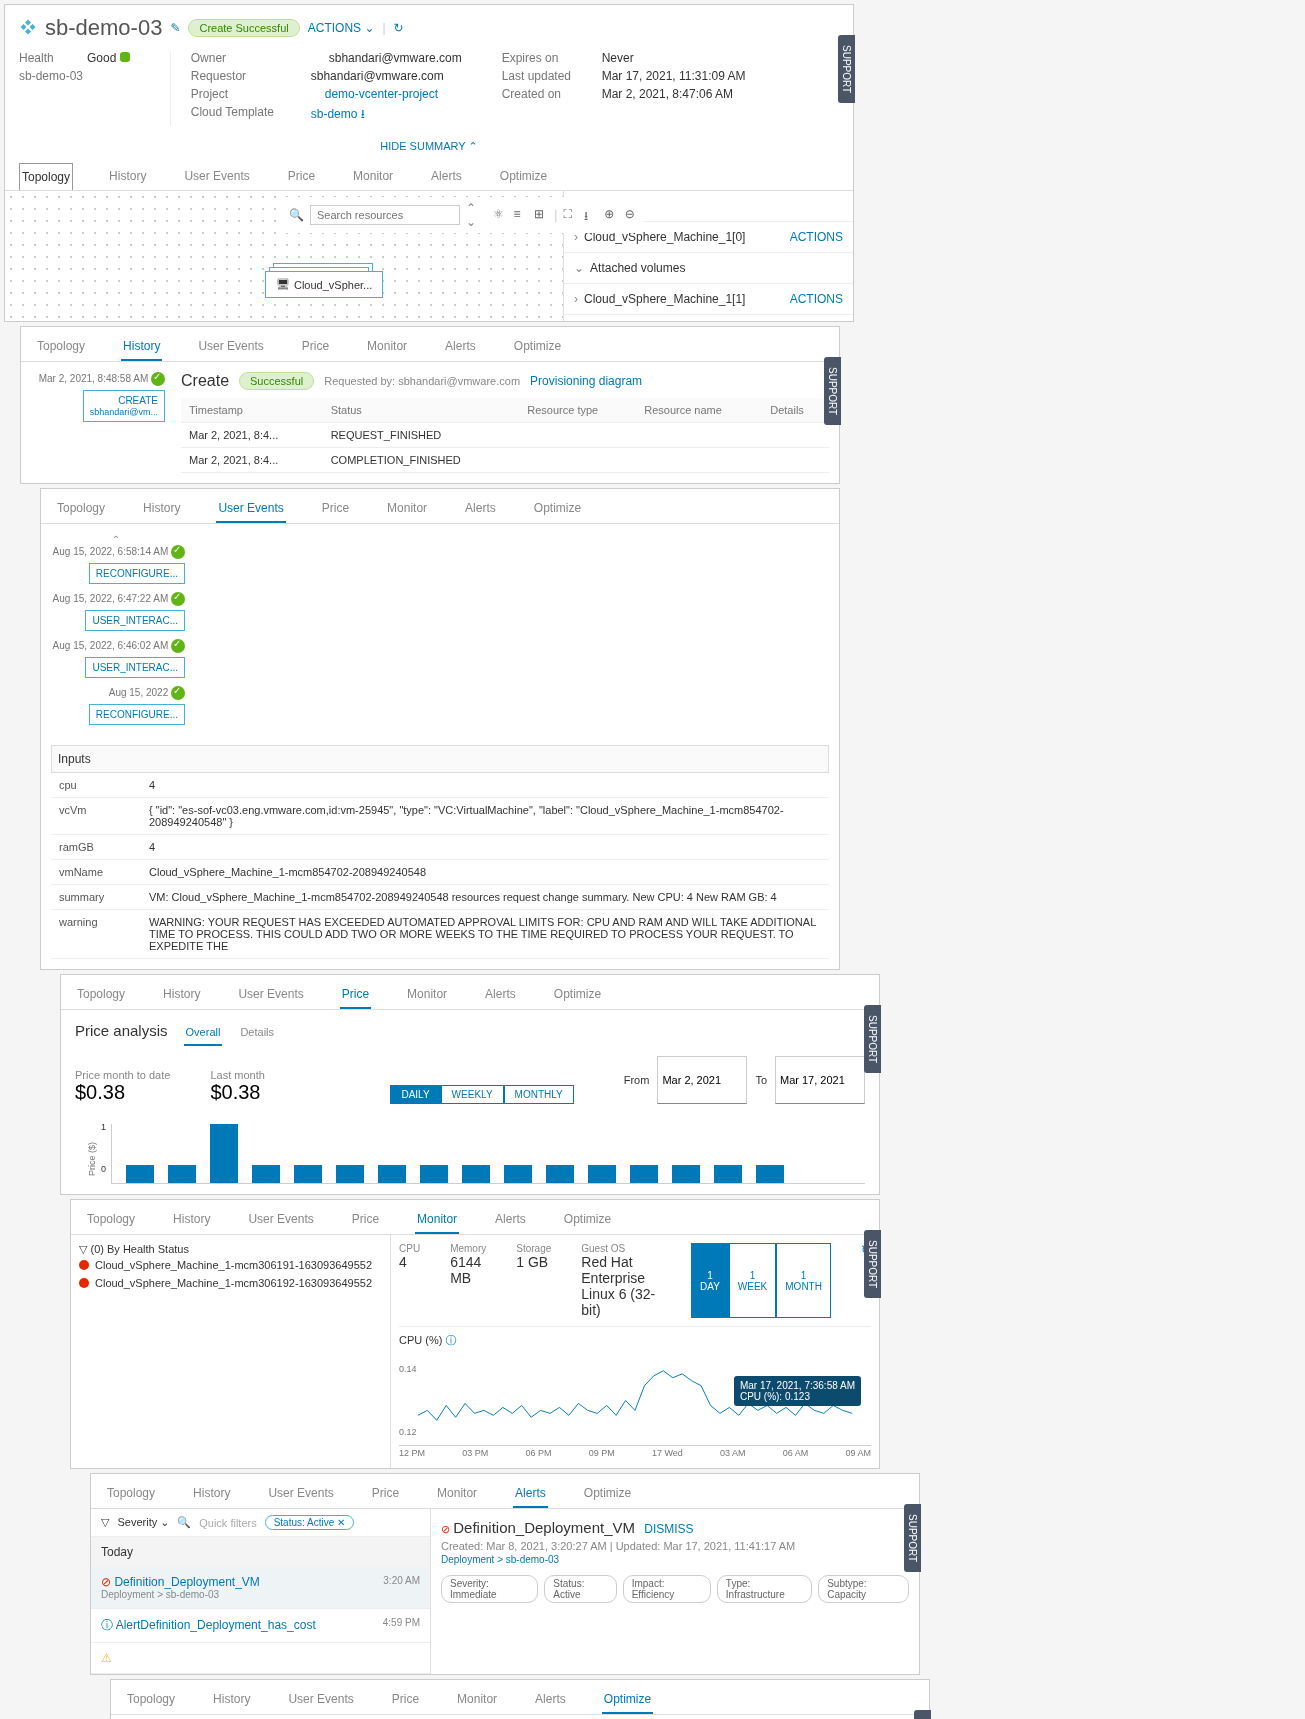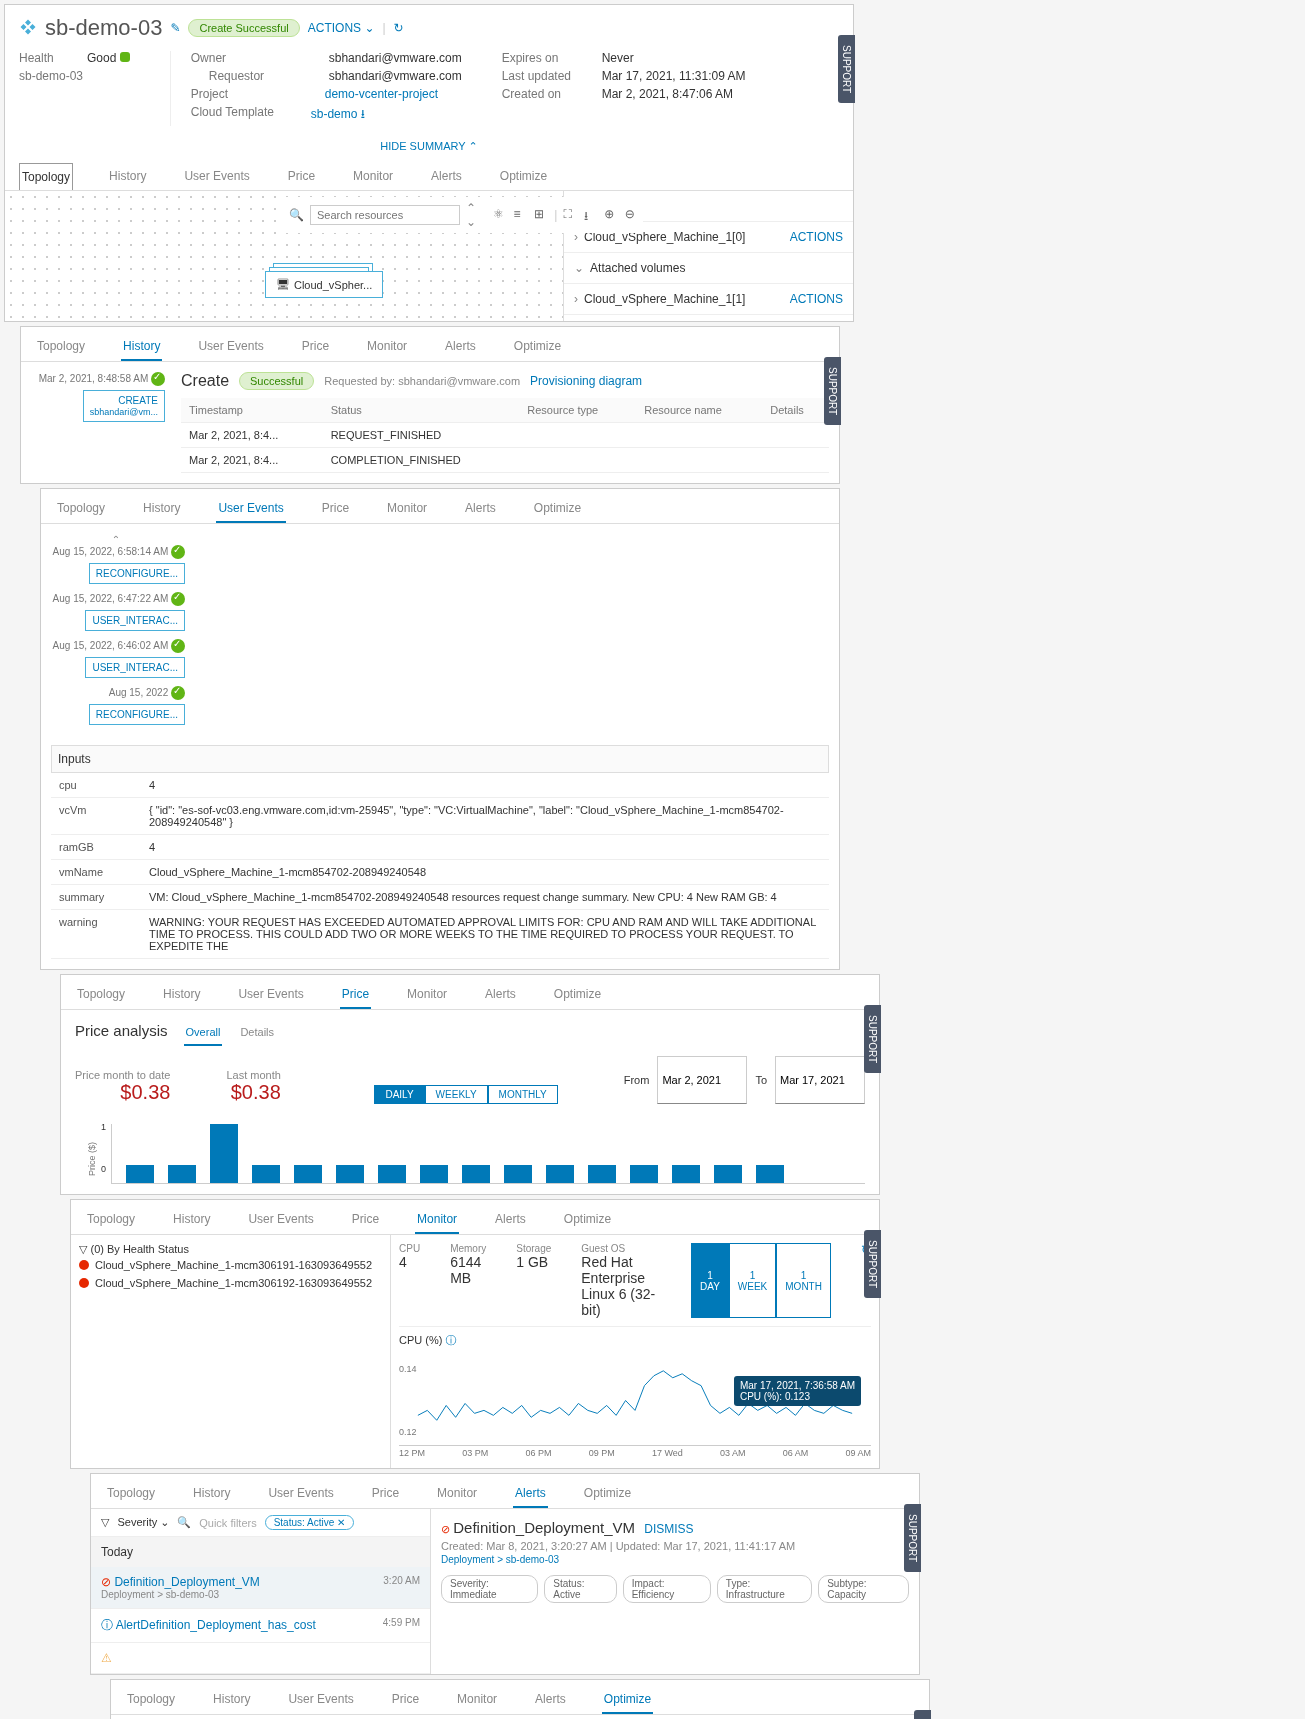--- a/index.html
+++ b/index.html
@@ -48,22 +48,22 @@
 .hist-head h3{font-size:16px;font-weight:400;}
 table{width:100%;border-collapse:collapse;font-size:11px;}
 th,td{text-align:left;padding:6px 8px;border-bottom:1px solid #eee;}
 th{color:#777;font-weight:400;background:#fafafa;}
 
 
 .inputs-table td:first-child{width:90px;color:#555;}
 .inputs-table td{font-size:11px;vertical-align:top;}
 
 
-.price-meta{display:flex;gap:56px;padding:10px 14px;align-items:flex-end;}
-.price-big{font-size:20px;color:#b91c1c;text-align:right;}
+.price-meta{display:flex;gap:40px;padding:10px 14px;align-items:flex-end;}
+.price-big{font-size:20px;color:#000000;}
 .range-toggle{display:flex;margin-left:auto;}
 .range-toggle button{border:1px solid #0079b8;background:#fff;color:#0079b8;padding:3px 10px;font-size:10px;cursor:pointer;}
 .range-toggle button.on{background:#0079b8;color:#fff;}
 .date-range{display:flex;gap:8px;align-items:center;margin-left:10px;font-size:11px;}
 .date-range input{border:1px solid #ccc;border-bottom:1px solid #888;padding:17px 4px;font-size:11px;width:90px;}
 .bar-chart{display:flex;align-items:flex-end;height:60px;gap:14px;padding:0 14px;border-left:1px solid #ccc;border-bottom:1px solid #ccc;margin:10px 14px;}
 .bar{width:28px;background:#0079b8;}
 
 
 .mon-body{display:flex;}
@@ -123,21 +123,21 @@
   <div class="meta-row">
     <div class="meta-col">
       <div><span class="lbl">Health</span> &nbsp;&nbsp;&nbsp;&nbsp;&nbsp;&nbsp;&nbsp;&nbsp; <span>Good</span> <span class="green-dot"></span></div>
       <div class="lbl">sb-demo-03</div>
     </div>
     <div class="meta-col" style="border-left:1px solid #eee;padding-left:20px;">
       <div style="display:flex;gap:48px;">
           <span class="lbl" style="width:90px;">Owner</span>
           <span>sbhandari@vmware.com</span>
         </div>
-      <div style="display:flex;gap:30px;justify-content:flex-end;">
+      <div style="display:flex;gap:30px;">
           <span class="lbl" style="width:90px;">Requestor</span>
           <span>sbhandari@vmware.com</span>
         </div>
       <div style="display:flex;gap:44px;">
           <span class="lbl" style="width:90px;">Project</span>
           <span class="link">demo-vcenter-project</span>
         </div>
       <div style="display:flex;gap:30px;">
           <span class="lbl" style="width:90px;">Cloud Template</span>
           <span class="link"><span>sb-demo</span> ⭳</span>

